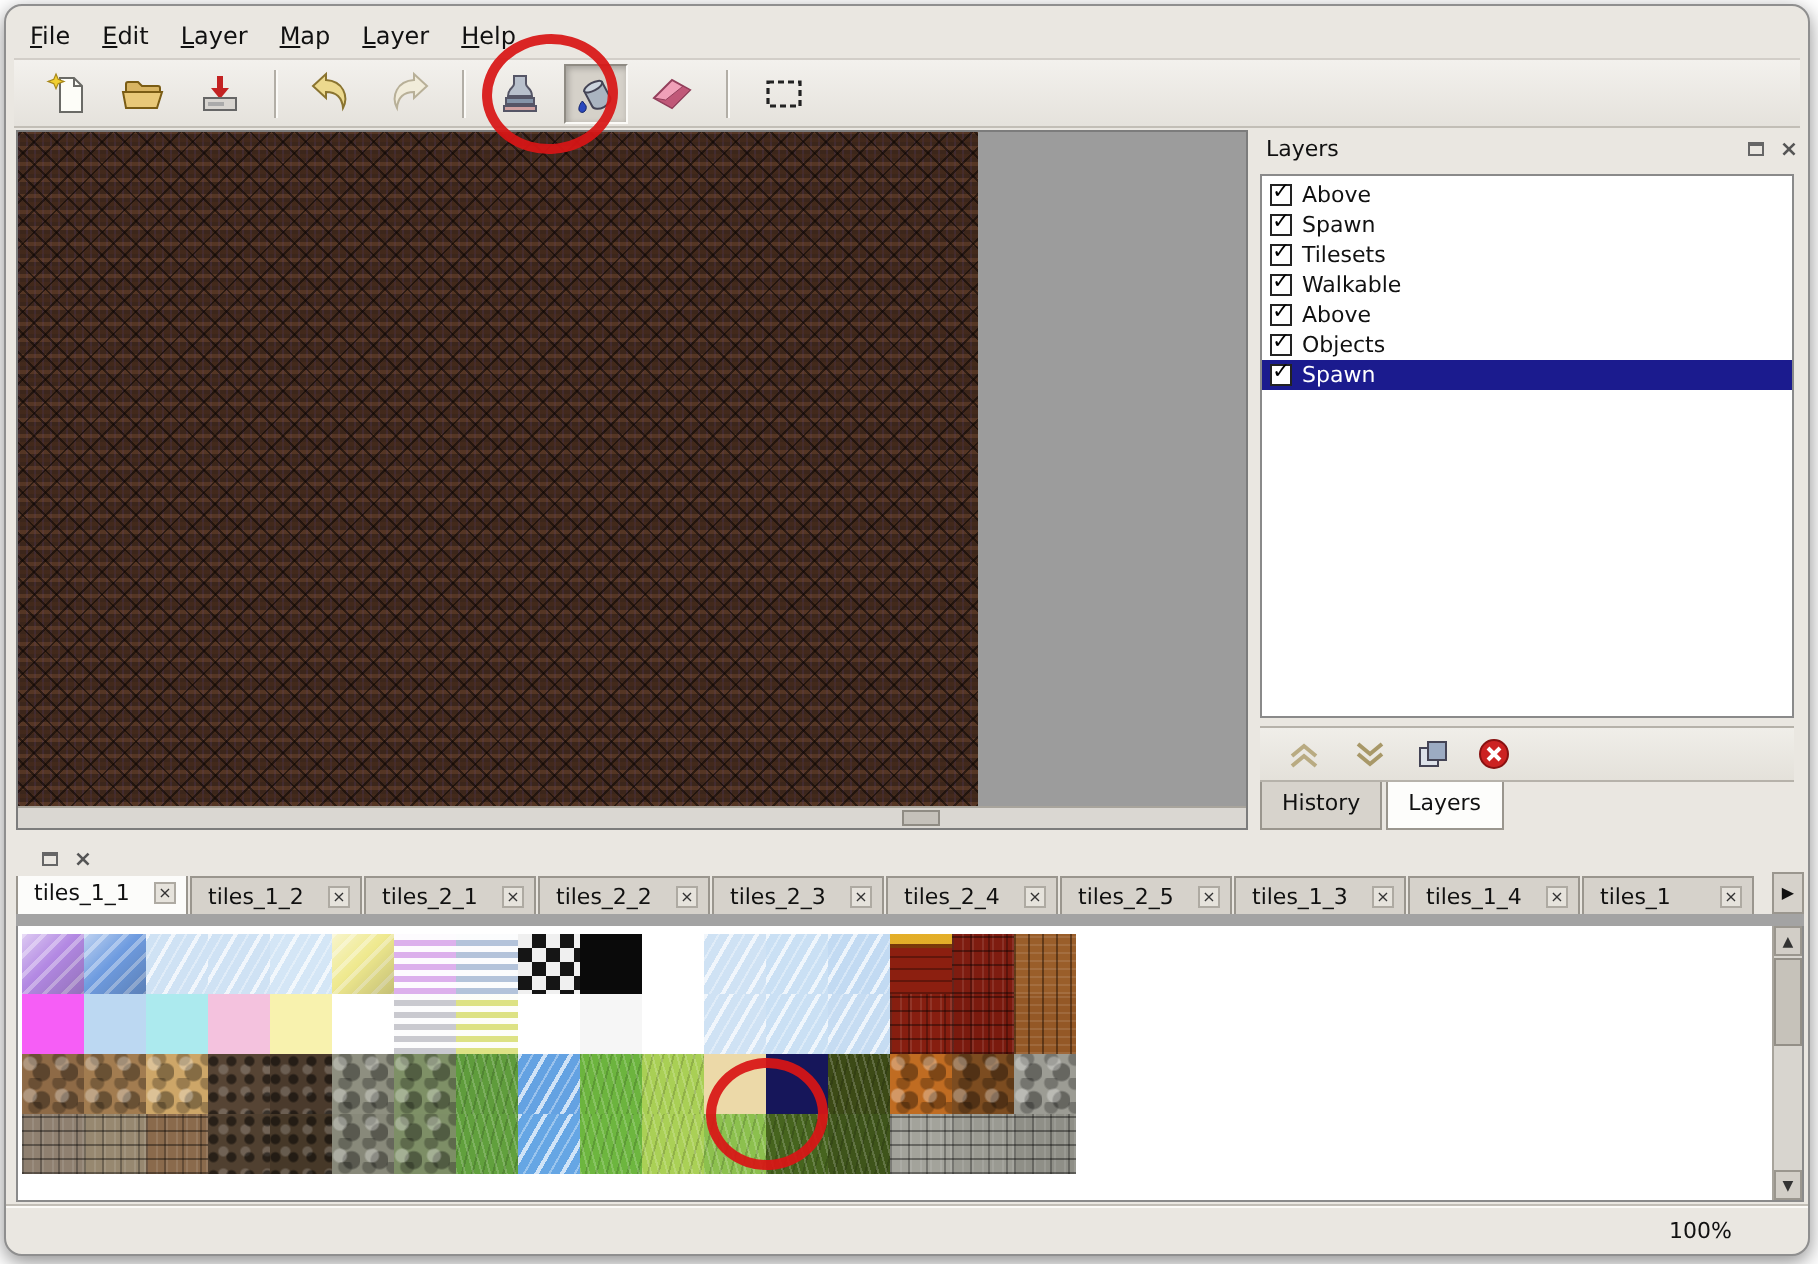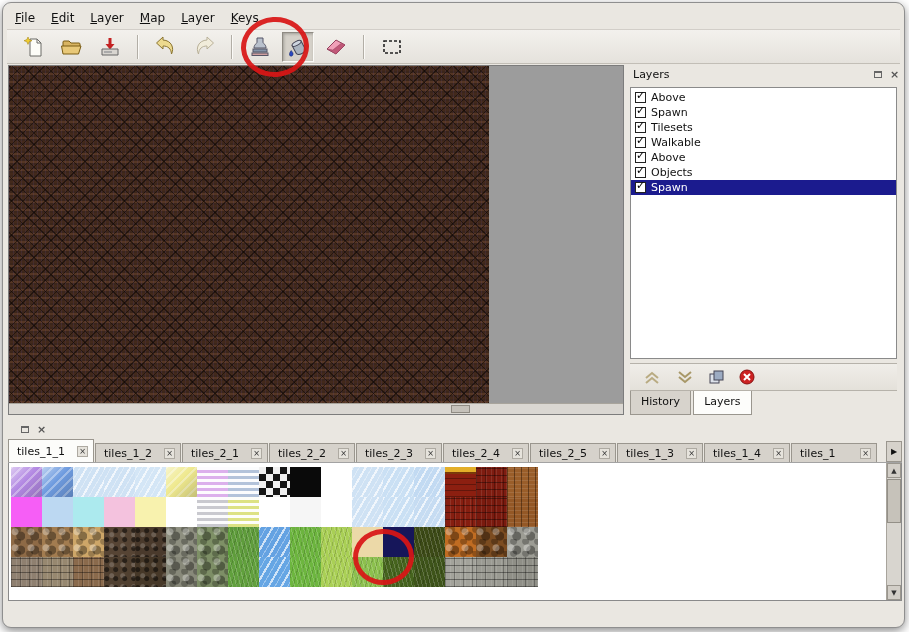--- a/index.html
+++ b/index.html
@@ -71,21 +71,21 @@
   .check { position:absolute; left:0; top:-4px; font-size:11px; font-weight:bold; color:#000; }
   .layer-btnrow { height:28px; flex:none; display:flex; align-items:center; gap:13px; padding-left:12px;
     margin:0 7px 0 3px; border-top:1px solid #b6b2aa; border-bottom:1px solid #b6b2aa;
     background:linear-gradient(#f0eee9,#e4e1da); }
   .layer-tabs { height:24px; flex:none; display:flex; align-items:stretch; padding-left:3px; }
   .ltab { padding:4px 10px 0 10px; border:1px solid #9a968e; border-top:none; background:#d7d3cc; margin-right:2px; }
   .ltab.active { background:#fdfdfb; position:relative; z-index:2; }
 
   
   .tilesets-panel { position:absolute; left:5px; top:417px; width:894px; height:181px; display:flex; flex-direction:column; }
-  .ts-tabs { height:25px; flex:none; position:relative; border-bottom:1px solid #a3a3a3; }
+  .ts-tabs { height:25px; flex:none; position:relative; border-bottom:6px solid #a3a3a3; }
   .ts-tabs-inner { display:flex; align-items:flex-end; height:100%; overflow:hidden; padding-right:17px; }
   .ts-tab { flex:0 0 86px; height:19px; display:flex; align-items:center; justify-content:space-between;
     padding:0 5px 0 8px; background:#d6d2cb; border:1px solid #9a968e; border-bottom:none; margin-right:1px; }
   .ts-tab.active { height:23px; background:#fcfcfa; z-index:2; }
   .ts-tab-label { overflow:hidden; white-space:nowrap; }
   .tab-close { flex:none; width:11px; height:11px; margin-left:4px; font-size:8px; line-height:10px; text-align:center;
     color:#333; background:#e6e3dc; border:1px solid #aeaaa2; }
   .ts-arrow { position:absolute; right:0; bottom:0; width:16px; height:21px; display:flex; align-items:center; justify-content:center;
     background:#d6d2cb; border:1px solid #9a968e; font-size:8px; z-index:3; color:#111; }
   .ts-body { flex:1; position:relative; background:#fff; border:1px solid #8a8a8a; border-top:none; overflow:hidden; }
@@ -145,21 +145,21 @@
 <body>
 
 <div class="window">
 
   <div class="menubar">
     <span class="menu-item">File</span>
     <span class="menu-item">Edit</span>
     <span class="menu-item">Layer</span>
     <span class="menu-item">Map</span>
     <span class="menu-item">Layer</span>
-    <span class="menu-item">Keys</span>
+    <span class="menu-item">Help</span>
   </div>
 
   <div class="toolbar">
     <div class="tool-btn">
       <span>
         <svg width="24" height="24" viewBox="0 0 24 24">
           <path d="M8 4h7l4 4v13H8z" fill="#fdfdf8" stroke="#6a6a66"></path>
           <path d="M15 4v4h4" fill="none" stroke="#6a6a66"></path>
           <path d="M6 2l1.1 2.6L10 5.7 7.1 6.8 6 9.4 4.9 6.8 2 5.7l2.9-1.1z" fill="#f2cf30" stroke="#a8881a" stroke-width="0.6"></path>
         </svg>
@@ -466,17 +466,20 @@
           <div class="tile k-brick" style="background-color: rgb(143, 143, 135);"></div>
         </div>
       <div class="vscroll">
         <div class="vs-btn vs-up"><span>▲</span></div>
         <div class="vs-thumb"></div>
         <div class="vs-btn vs-down"><span>▼</span></div>
       </div>
     </div>
   </div>
 
+  <div class="statusbar">
+    <span>100%</span>
+  </div>
 
   <div class="anno anno-fill"></div>
   <div class="anno anno-tile"></div>
 
 </div>
 
 </body></html>

